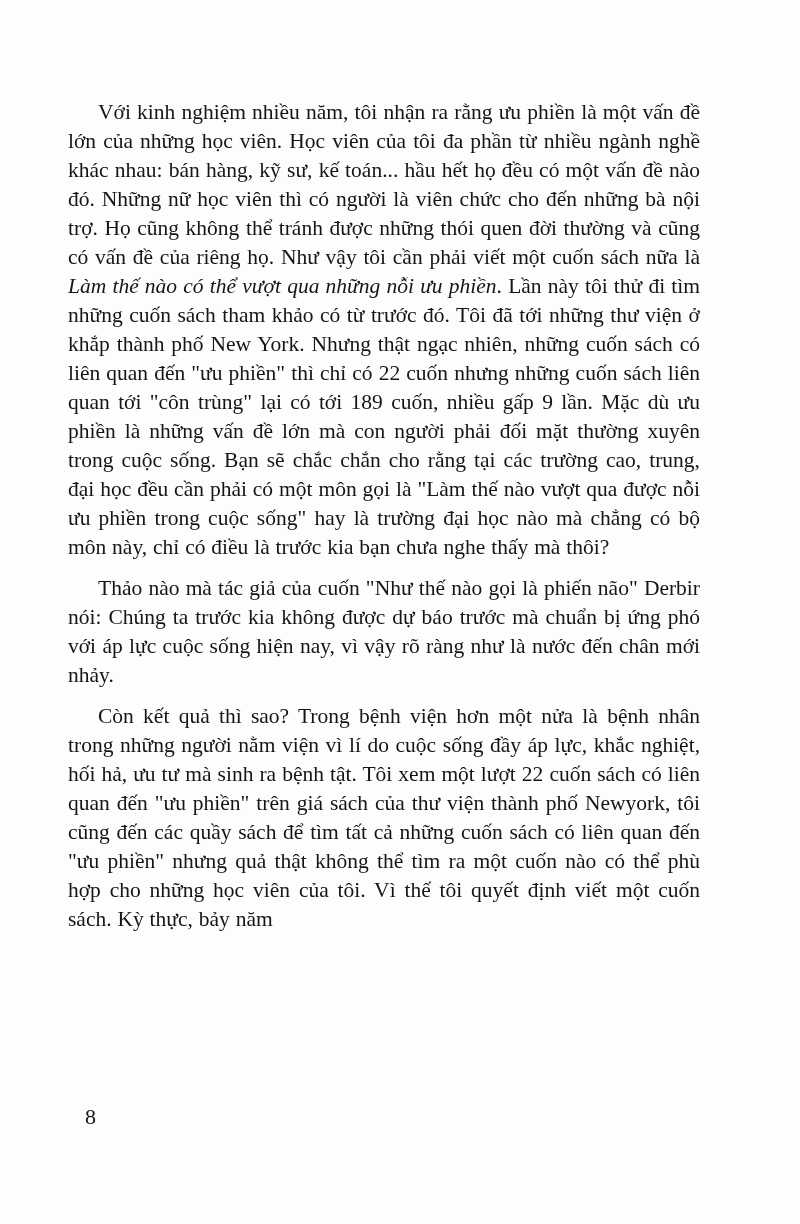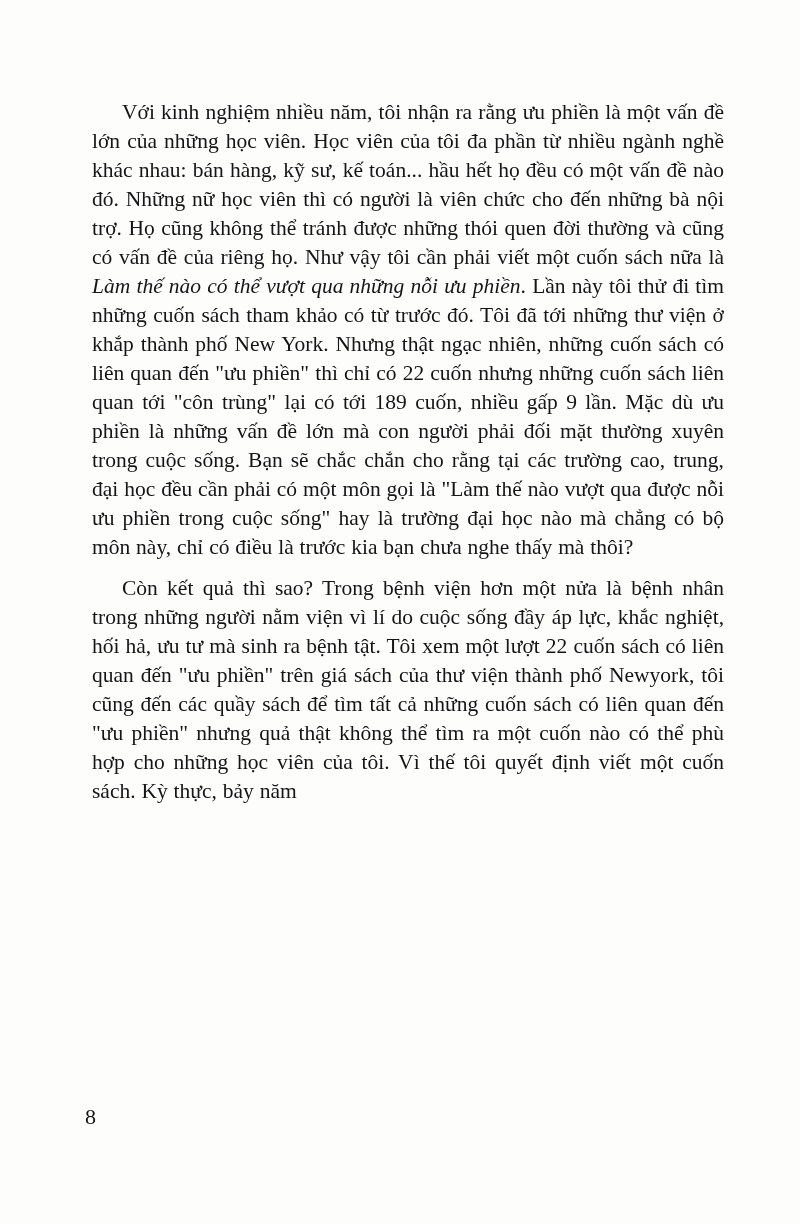--- a/index.html
+++ b/index.html
@@ -11,21 +11,21 @@
     position: relative;
     width: 800px;
     height: 1224px;
     background: #fdfdfc;
     overflow: hidden;
     font-family: "Liberation Serif", serif;
     color: #151515;
   }
   .text-block {
     position: absolute;
-    left: 92px;
+    left: 68px;
     top: 98px;
     width: 632px;
   }
   .para {
     margin: 0 0 12px 0;
     font-size: 21.5px;
     line-height: 29px;
     text-align: justify;
     text-indent: 30px;
     word-spacing: 0.5px;
@@ -42,19 +42,20 @@
   }
 </style>
 </head>
 <body>
 
 <main class="page">
   <section class="text-block">
 
     <p class="para"><span>Với kinh nghiệm nhiều năm, tôi nhận ra rằng ưu phiền là một vấn đề lớn của những học viên. Học viên của tôi đa phần từ nhiều ngành nghề khác nhau: bán hàng, kỹ sư, kế toán... hầu hết họ đều có một vấn đề nào đó. Những nữ học viên thì có người là viên chức cho đến những bà nội trợ. Họ cũng không thể tránh được những thói quen đời thường và cũng có vấn đề của riêng họ. Như vậy tôi cần phải viết một cuốn sách nữa là </span><em>Làm thế nào có thể vượt qua những nỗi ưu phiền</em><span>. Lần này tôi thử đi tìm những cuốn sách tham khảo có từ trước đó. Tôi đã tới những thư viện ở khắp thành phố New York. Nhưng thật ngạc nhiên, những cuốn sách có liên quan đến "ưu phiền" thì chỉ có 22 cuốn nhưng những cuốn sách liên quan tới "côn trùng" lại có tới 189 cuốn, nhiều gấp 9 lần. Mặc dù ưu phiền là những vấn đề lớn mà con người phải đối mặt thường xuyên trong cuộc sống. Bạn sẽ chắc chắn cho rằng tại các trường cao, trung, đại học đều cần phải có một môn gọi là "Làm thế nào vượt qua được nỗi ưu phiền trong cuộc sống" hay là trường đại học nào mà chẳng có bộ môn này, chỉ có điều là trước kia bạn chưa nghe thấy mà thôi?</span></p>
 
+    <p class="para"><span>Thảo nào mà tác giả của cuốn "Như thế nào gọi là phiến não" Derbir nói: Chúng ta trước kia không được dự báo trước mà chuẩn bị ứng phó với áp lực cuộc sống hiện nay, vì vậy rõ ràng như là nước đến chân mới nhảy.</span></p>
 
     <p class="para"><span>Còn kết quả thì sao? Trong bệnh viện hơn một nửa là bệnh nhân trong những người nằm viện vì lí do cuộc sống đầy áp lực, khắc nghiệt, hối hả, ưu tư mà sinh ra bệnh tật. Tôi xem một lượt 22 cuốn sách có liên quan đến "ưu phiền" trên giá sách của thư viện thành phố Newyork, tôi cũng đến các quầy sách để tìm tất cả những cuốn sách có liên quan đến "ưu phiền" nhưng quả thật không thể tìm ra một cuốn nào có thể phù hợp cho những học viên của tôi. Vì thế tôi quyết định viết một cuốn sách. Kỳ thực, bảy năm</span></p>
 
   </section>
 
   <div class="page-number">8</div>
 </main>
 
 </body></html>

